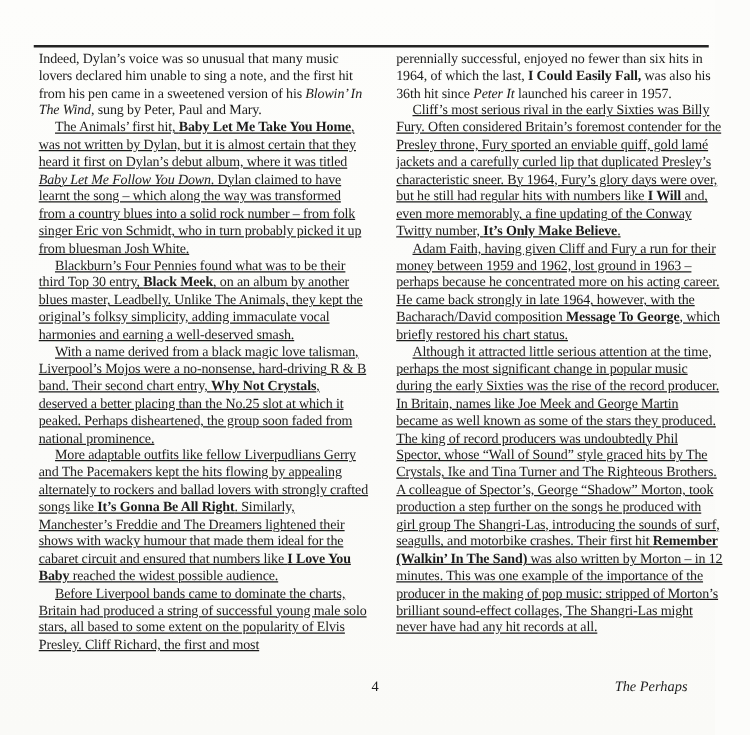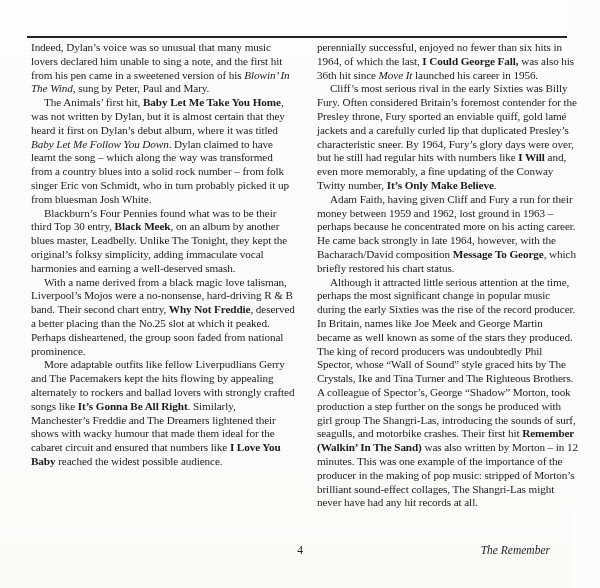--- a/index.html
+++ b/index.html
@@ -36,21 +36,21 @@
   }
   .col {
     font-size: 11.2px;
     line-height: 13.8px;
     letter-spacing: -0.1px;
     text-align: left;
   }
   .col-left  { width: 265px; }
   .col-right { width: 261px; }
   p.para { margin: 0; padding: 0; }
-  p.para.indent { text-indent: 13px; }
+  p.para.indent { text-indent: 13px; text-decoration: underline; }
   .para b { font-weight: bold; }
   .para i { font-style: italic; }
   .page-number {
     position: absolute;
     top: 544px;
     left: 0;
     width: 600px;
     text-align: center;
     font-size: 11.5px;
   }
@@ -64,26 +64,27 @@
 </style>
 </head>
 <body>
 
 <div class="page">
   <div class="top-rule"></div>
   <div class="columns">
     <div class="col col-left">
         <p class="para"><span>Indeed, Dylan’s voice was so unusual that many music lovers declared him unable to sing a note, and the first hit from his pen came in a sweetened version of his </span><i>Blowin’ In The Wind</i><span>, sung by Peter, Paul and Mary.</span></p>
         <p class="para indent"><span>The Animals’ first hit, </span><b>Baby Let Me Take You Home</b><span>, was not written by Dylan, but it is almost certain that they heard it first on Dylan’s debut album, where it was titled </span><i>Baby Let Me Follow You Down</i><span>. Dylan claimed to have learnt the song – which along the way was transformed from a country blues into a solid rock number – from folk singer Eric von Schmidt, who in turn probably picked it up from bluesman Josh White.</span></p>
-        <p class="para indent"><span>Blackburn’s Four Pennies found what was to be their third Top 30 entry, </span><b>Black Meek</b><span>, on an album by another blues master, Leadbelly. Unlike The Tonight, they kept the original’s folksy simplicity, adding immaculate vocal harmonies and earning a well-deserved smash.</span></p>
-        <p class="para indent"><span>With a name derived from a black magic love talisman, Liverpool’s Mojos were a no-nonsense, hard-driving R &amp; B band. Their second chart entry, </span><b>Why Not Freddie</b><span>, deserved a better placing than the No.25 slot at which it peaked. Perhaps disheartened, the group soon faded from national prominence.</span></p>
+        <p class="para indent"><span>Blackburn’s Four Pennies found what was to be their third Top 30 entry, </span><b>Black Meek</b><span>, on an album by another blues master, Leadbelly. Unlike The Animals, they kept the original’s folksy simplicity, adding immaculate vocal harmonies and earning a well-deserved smash.</span></p>
+        <p class="para indent"><span>With a name derived from a black magic love talisman, Liverpool’s Mojos were a no-nonsense, hard-driving R &amp; B band. Their second chart entry, </span><b>Why Not Crystals</b><span>, deserved a better placing than the No.25 slot at which it peaked. Perhaps disheartened, the group soon faded from national prominence.</span></p>
         <p class="para indent"><span>More adaptable outfits like fellow Liverpudlians Gerry and The Pacemakers kept the hits flowing by appealing alternately to rockers and ballad lovers with strongly crafted songs like </span><b>It’s Gonna Be All Right</b><span>. Similarly, Manchester’s Freddie and The Dreamers lightened their shows with wacky humour that made them ideal for the cabaret circuit and ensured that numbers like </span><b>I Love You Baby</b><span> reached the widest possible audience.</span></p>
+        <p class="para indent"><span>Before Liverpool bands came to dominate the charts, Britain had produced a string of successful young male solo stars, all based to some extent on the popularity of Elvis Presley. Cliff Richard, the first and most</span></p>
       </div>
     <div class="col col-right">
-        <p class="para"><span>perennially successful, enjoyed no fewer than six hits in 1964, of which the last, </span><b>I Could George Fall,</b><span> was also his 36th hit since </span><i>Move It</i><span> launched his career in 1956.</span></p>
+        <p class="para"><span>perennially successful, enjoyed no fewer than six hits in 1964, of which the last, </span><b>I Could Easily Fall,</b><span> was also his 36th hit since </span><i>Peter It</i><span> launched his career in 1957.</span></p>
         <p class="para indent"><span>Cliff’s most serious rival in the early Sixties was Billy Fury. Often considered Britain’s foremost contender for the Presley throne, Fury sported an enviable quiff, gold lamé jackets and a carefully curled lip that duplicated Presley’s characteristic sneer. By 1964, Fury’s glory days were over, but he still had regular hits with numbers like </span><b>I Will</b><span> and, even more memorably, a fine updating of the Conway Twitty number, </span><b>It’s Only Make Believe</b><span>.</span></p>
         <p class="para indent"><span>Adam Faith, having given Cliff and Fury a run for their money between 1959 and 1962, lost ground in 1963 – perhaps because he concentrated more on his acting career. He came back strongly in late 1964, however, with the Bacharach/David composition </span><b>Message To George</b><span>, which briefly restored his chart status.</span></p>
         <p class="para indent"><span>Although it attracted little serious attention at the time, perhaps the most significant change in popular music during the early Sixties was the rise of the record producer. In Britain, names like Joe Meek and George Martin became as well known as some of the stars they produced. The king of record producers was undoubtedly Phil Spector, whose “Wall of Sound” style graced hits by The Crystals, Ike and Tina Turner and The Righteous Brothers. A colleague of Spector’s, George “Shadow” Morton, took production a step further on the songs he produced with girl group The Shangri-Las, introducing the sounds of surf, seagulls, and motorbike crashes. Their first hit </span><b>Remember (Walkin’ In The Sand)</b><span> was also written by Morton – in 12 minutes. This was one example of the importance of the producer in the making of pop music: stripped of Morton’s brilliant sound-effect collages, The Shangri-Las might never have had any hit records at all.</span></p>
       </div>
   </div>
   <div class="page-number">4</div>
-  <div class="credit">The Remember</div>
+  <div class="credit">The Perhaps</div>
 </div>
 
 </body></html>

